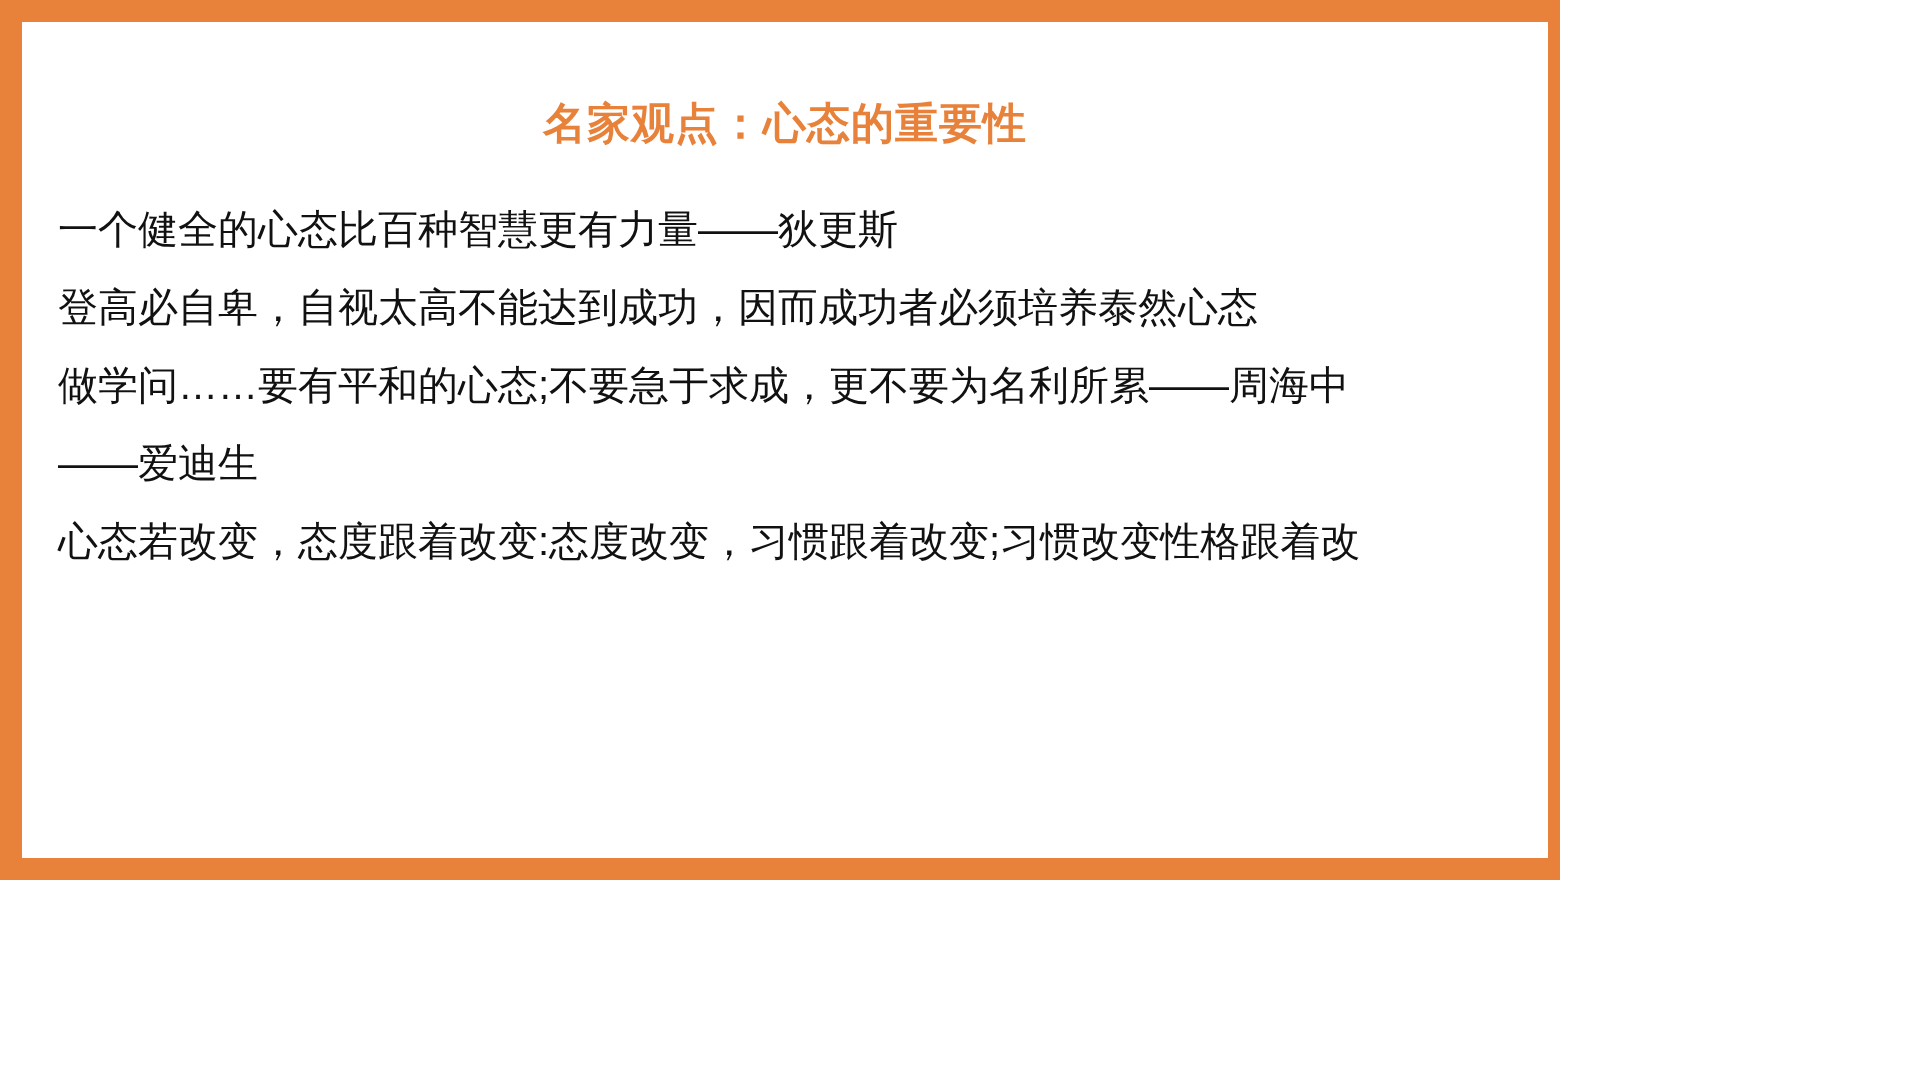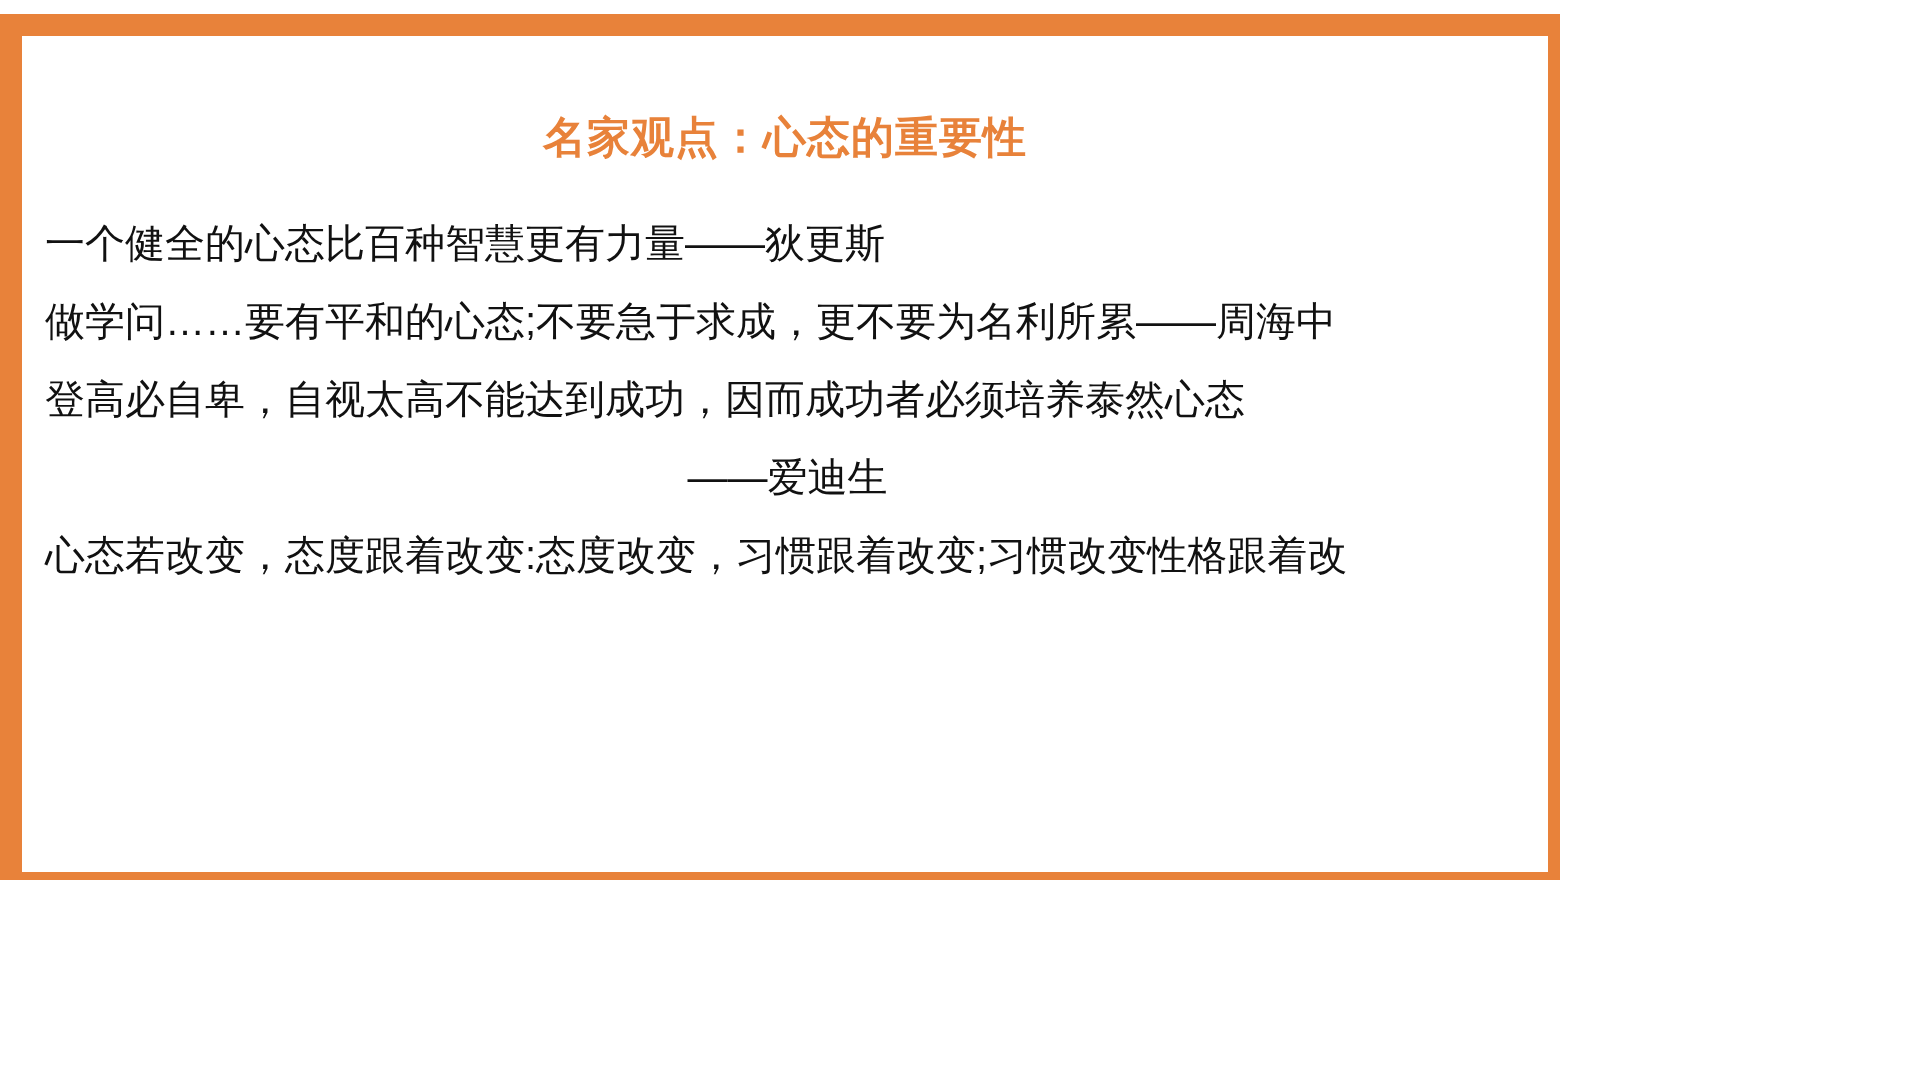--- a/index.html
+++ b/index.html
@@ -12,21 +12,20 @@
     height: 880px;
     font-family: "Liberation Sans", "DejaVu Sans", sans-serif;
   }
   #slide {
     position: relative;
     width: 1560px;
     height: 880px;
     background: #f9a8d4;
     box-sizing: border-box;
     overflow: hidden;
-    margin-top: 14px;
   }
   
   .frame-bar {
     position: absolute;
     background: #E8823A;
   }
   .frame-top    { left: 0;   top: 0;    width: 1560px; height: 22px; }
   .frame-bottom { left: 0;   bottom: 0; width: 1560px; height: 22px; }
   .frame-left   { left: 0;   top: 0;    width: 22px;   height: 880px; }
   .frame-right  { right: 0;  top: 0;    width: 12px;   height: 880px; }
@@ -49,52 +48,52 @@
     color: #E8823A;
     font-size: 43px;
     font-weight: bold;
     letter-spacing: 1px;
     line-height: 1.1;
     white-space: nowrap;
   }
 
   .body-block {
     position: absolute;
-    left: 23px;
+    left: 36px;
     right: 18px;
     top: 168px;
   }
 
   .line {
     color: #111111;
     font-size: 40px;
     line-height: 78px;
     white-space: nowrap;
     letter-spacing: 0px;
   }
   .line.right {
-    text-align: center;
+    text-align: left;
   }
 </style>
 </head>
 <body>
 
 <div id="slide">
 
   <div class="frame-bar frame-top"></div>
   <div class="frame-bar frame-bottom"></div>
   <div class="frame-bar frame-left"></div>
   <div class="frame-bar frame-right"></div>
 
   <div class="canvas">
 
     <div class="title">名家观点：心态的重要性</div>
 
     <div class="body-block">
       <div class="line">一个健全的心态比百种智慧更有力量——狄更斯</div>
+      <div class="line">登高必自卑，自视太高不能达到成功，因而成功者必须培养泰然心态</div>
       <div class="line">做学问……要有平和的心态;不要急于求成，更不要为名利所累——周海中</div>
-      <div class="line">登高必自卑，自视太高不能达到成功，因而成功者必须培养泰然心态</div>
       <div class="line right">——爱迪生</div>
       <div class="line">心态若改变，态度跟着改变:态度改变，习惯跟着改变;习惯改变性格跟着改</div>
     </div>
 
   </div>
 </div>
 
 </body></html>

